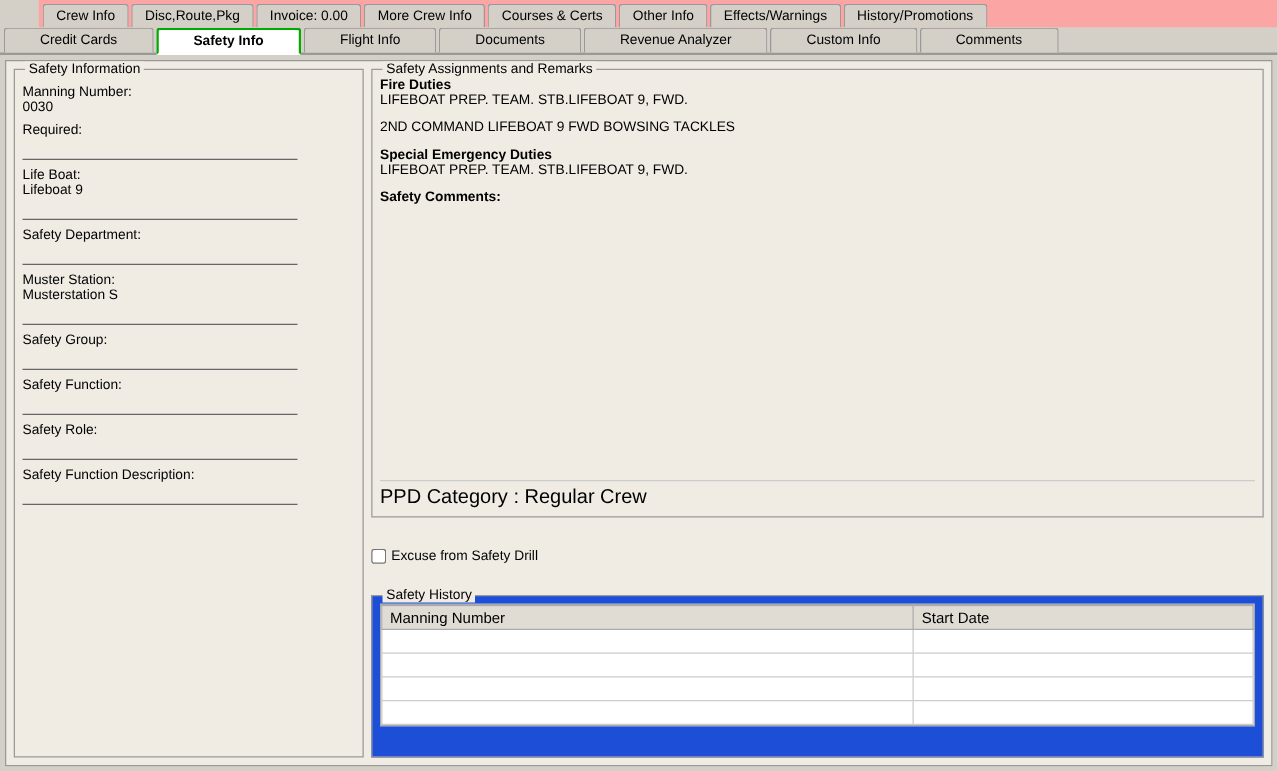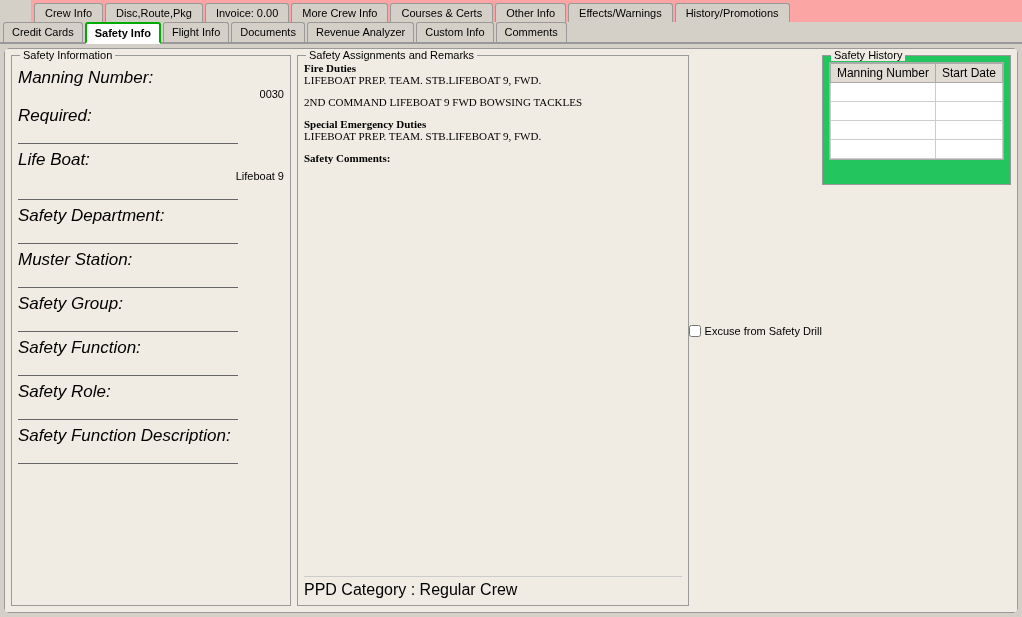--- a/index.html
+++ b/index.html
@@ -42,21 +42,21 @@
     
     .tab-row-2 {
       display: flex;
       flex-direction: row;
       background: #d4d0c8;
       padding: 0 3px;
       gap: 2px;
       border-bottom: 2px solid #999;
     }
     .tab2 {
-      padding: 3px 8px;
+      padding: 3px 28px;
       background: #d4d0c8;
       border: 1px solid #999;
       border-bottom: none;
       cursor: pointer;
       white-space: nowrap;
       font-size: 11px;
       min-width: 60px;
       text-align: right;
       border-radius: 3px 3px 0 0;
     }
@@ -70,21 +70,20 @@
     }
 
     
     .content-area {
       flex: 1;
       background: #d4d0c8;
       padding: 4px;
       display: flex;
       flex-direction: column;
       overflow: hidden;
-      border-radius: 20px;
     }
     .content-inner {
       flex: 1;
       background: #f0ece4;
       border: 1px solid #999;
       display: flex;
       flex-direction: row;
       gap: 6px;
       padding: 6px;
       overflow: hidden;
@@ -105,62 +104,60 @@
       left: 8px;
       background: #f0ece4;
       padding: 0 3px;
       font-size: 11px;
     }
     .field-block {
       margin-top: 4px;
       margin-bottom: 2px;
     }
     .field-label {
-      font-size: 17px;
+      font-size: 11px;
       color: #000;
       display: block;
       margin-top: 6px;
-      font-style: italic;
     }
     .field-value {
       font-size: 11px;
       color: #000;
       display: block;
-      text-align: right;
     }
     .field-line {
       border: none;
       border-bottom: 1px solid #666;
       width: 220px;
       display: block;
       margin-top: 2px;
       height: 16px;
       background: transparent;
     }
 
     
     .right-panel {
       flex: 1;
       display: flex;
-      gap: 0;
+      flex-direction: column;
+      gap: 21px;
     }
 
     
     .assignments-panel {
       border: 1px solid #999;
       padding: 6px;
       background: #f0ece4;
       position: relative;
       flex: 1;
     }
     .assignments-content {
       display: flex;
       flex-direction: column;
       gap: 8px;
-      font-family: Liberation Serif, serif;
     }
     .duty-block { margin-bottom: 2px; }
     .duty-title { font-weight: bold; font-size: 11px; }
     .duty-text { font-size: 11px; }
     .ppd-category {
       font-size: 16px;
       margin-top: 4px;
       border-top: 1px solid #ccc;
       padding-top: 4px;
     }
@@ -174,21 +171,21 @@
     }
     .excuse-row input[type="checkbox"] {
       width: 12px;
       height: 12px;
     }
 
     
     .history-panel {
       border: 1px solid #999;
       padding: 6px;
-      background: #22c55e;
+      background: #1d4ed8;
       position: relative;
       height: 130px;
     }
     .history-table {
       width: 100%;
       border-collapse: collapse;
       font-size: 12px;
     }
     .history-table th {
       background: #e0dcd4;
@@ -254,20 +251,21 @@
           <span class="field-line"></span>
         </div>
 
         <div class="field-block">
           <span class="field-label">Safety Department:</span>
           <span class="field-line"></span>
         </div>
 
         <div class="field-block">
           <span class="field-label">Muster Station:</span>
+          <span class="field-value">Musterstation S</span>
           <span class="field-line"></span>
         </div>
 
         <div class="field-block">
           <span class="field-label">Safety Group:</span>
           <span class="field-line"></span>
         </div>
 
         <div class="field-block">
           <span class="field-label">Safety Function:</span>

